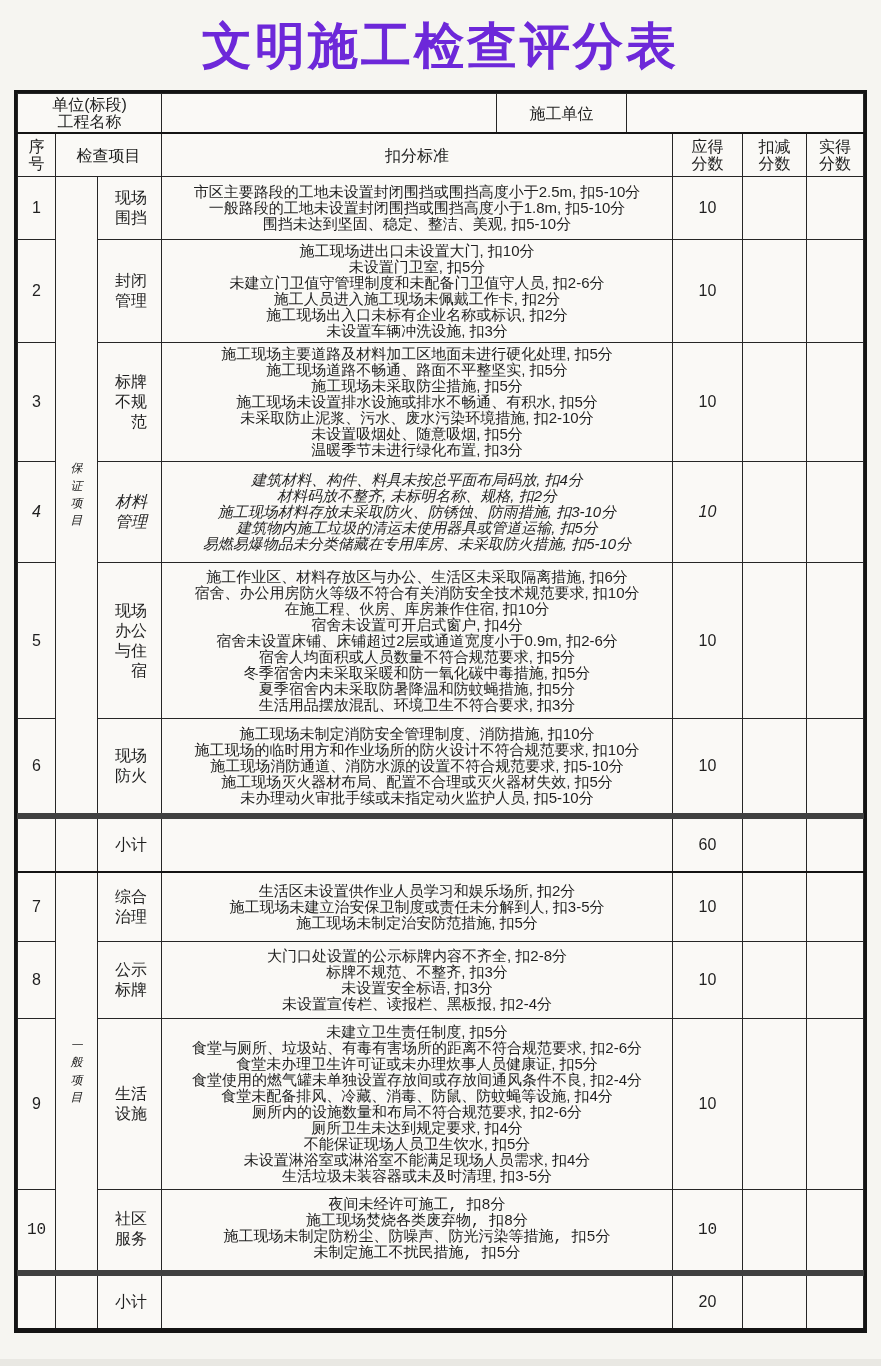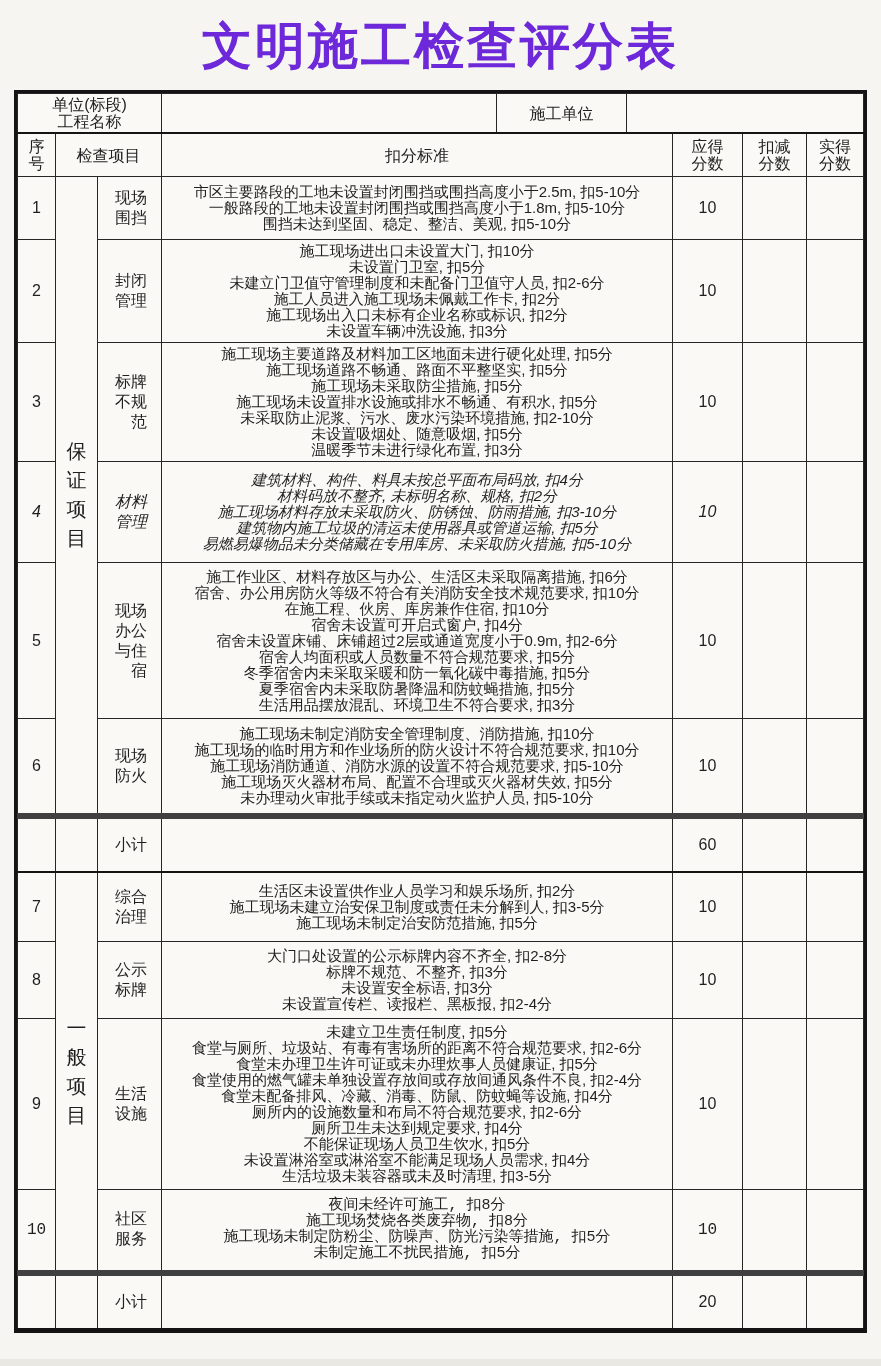--- a/index.html
+++ b/index.html
@@ -50,22 +50,23 @@
     white-space:pre-line;
     line-height:16px;
     padding:3px 6px;
   }
   td.c-due{font-size:16px;}
   .vlabel{
     display:inline-block;
     width:1.25em;
     word-break:break-all;
     line-height:1.45;
-    font-size:20px;
+    font-size:12px;
     text-align:center;
+    font-style:italic;
   }
   .sublabel{
     display:inline-block;
     width:2.2em;
     word-break:break-all;
     line-height:1.25;
     font-size:16px;
     text-align:right;
   }
   tr.subtotal-row td{border-top:6px solid #404040;border-bottom:2px solid #141414;height:48px;}

